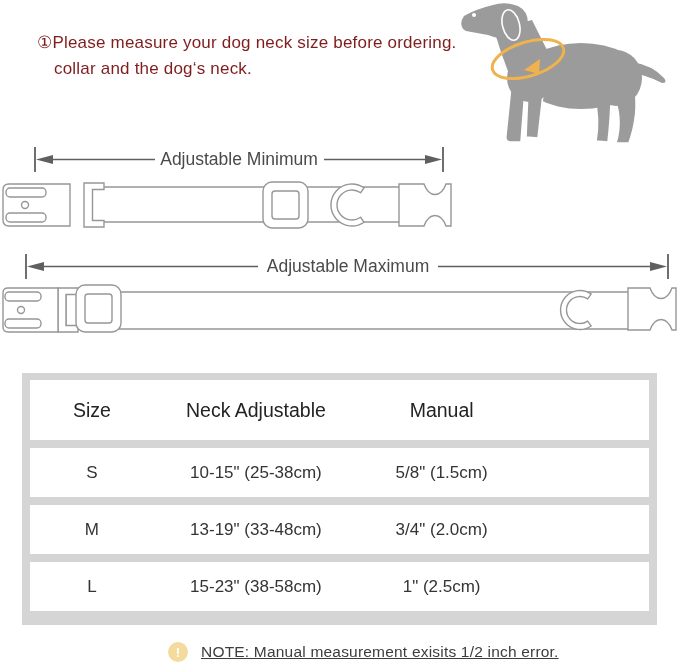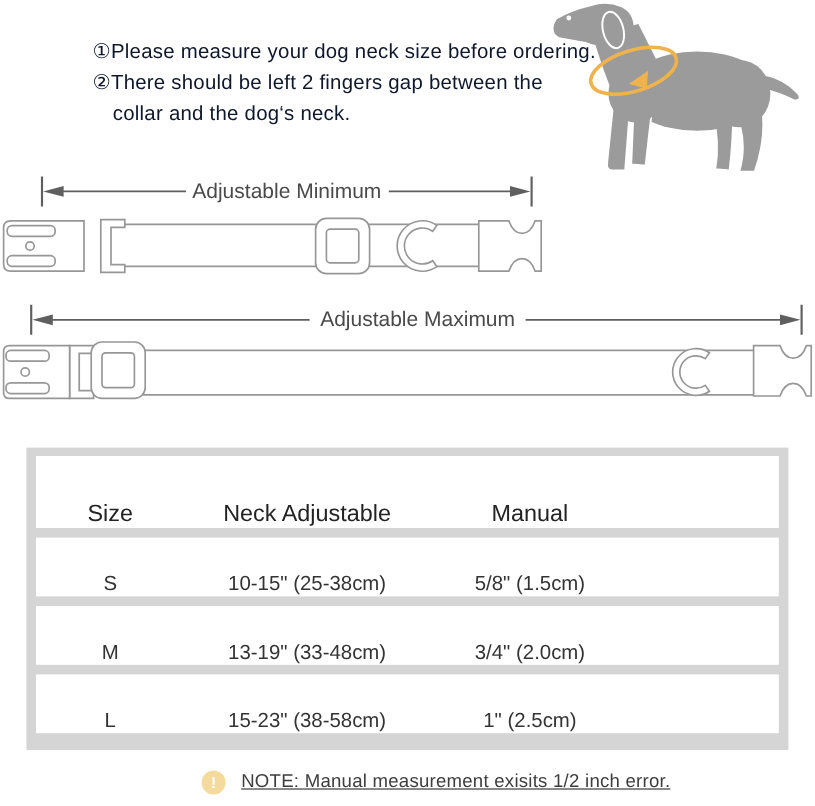--- a/index.html
+++ b/index.html
@@ -1,60 +1,59 @@
 <!DOCTYPE html>
 <html style="--dog-gray: #9b9b9b; --collar-tape-orange: #efb24c; --note-icon-bg: #f4da9c; --table-gray: #d5d5d5; --line-gray: #979797; --text-dark: #3d3d3d;"><head>
 <meta charset="utf-8">
 <style>
   html,body{margin:0;padding:0;background:#fff;}
   .canvas{
     position:relative;width:679px;height:672px;background:#fff;overflow:hidden;
     font-family:"Liberation Sans",sans-serif;color:#3d3d3d;
   }
   
-  .instructions{position:absolute;left:37px;top:30px;font-size:17px;line-height:26px;color:#0f172a;letter-spacing:.2px;margin-left:40px;}
+  .instructions{position:absolute;left:37px;top:30px;font-size:17px;line-height:26px;color:#7f1d1d;letter-spacing:.2px;}
   .instr-indent{padding-left:17px;}
   
   .dogfill{fill:var(--dog-gray,#9b9b9b);}
   .dogsep{fill:var(--dog-gray,#9b9b9b);stroke:#ffffff;stroke-width:1.6;}
   .tape{fill:none;stroke:var(--collar-tape-orange,#efb24c);stroke-width:3;}
   .tapefill{fill:var(--collar-tape-orange,#efb24c);}
   .la{fill:#ffffff;stroke:var(--line-gray,#979797);stroke-width:1.4;}
   .mline{stroke:#5f5f5f;stroke-width:1.5;}
   .mbar{stroke:#5f5f5f;stroke-width:1.8;}
   .mhead{fill:#5f5f5f;}
   .mtext{fill:#4a4a4a;font-size:17.5px;font-family:"Liberation Sans",sans-serif;}
   .abs{position:absolute;}
   
   .size-table{
     position:absolute;left:22px;top:373px;width:635px;height:252px;
     background:var(--table-gray,#d5d5d5);box-sizing:border-box;padding:7px 8px;
   }
-  .t-row{background:#fff;display:flex;align-items:flex-end;height:49px;margin-top:8px;font-size:17px;color:#343434;}
+  .t-row{background:#fff;display:flex;align-items:center;height:49px;margin-top:8px;font-size:17px;color:#343434;}
   .t-row.t-head{height:60px;margin-top:0;font-size:19.5px;color:#232323;}
   .tc{text-align:center;}
   .tc.c1{width:20%;}
   .tc.c2{width:33%;}
   .tc.c3{width:27%;}
   
   .note{position:absolute;left:168px;top:642px;display:flex;align-items:center;font-size:15.5px;color:#3d3d3d;}
   .note-icon{
     width:20px;height:20px;border-radius:50%;background:var(--note-icon-bg,#f4da9c);
     color:#fff;font-size:13px;font-weight:bold;display:flex;align-items:center;justify-content:center;flex:0 0 auto;
   }
   .note-text{margin-left:13px;letter-spacing:.2px;text-decoration:underline;}
 </style>
 </head>
 <body>
 
 <div class="canvas">
 
   <div class="instructions">
     <div>①Please measure your dog neck size before ordering.</div>
-    <div>②There should be left 2 fingers gap between the</div>
     <div class="instr-indent">collar and the dog‘s neck.</div>
   </div>
 
   <svg class="abs" style="left:458px;top:2px" width="216" height="150" viewBox="0 0 216 150">
     <g>
 
       <path class="dogfill" d="M174,60 Q194,63 206,76 Q210,81 204,81 Q189,73 170,70 Z"></path>
 
       <path class="dogsep" d="M153,88 Q166,114 158,141 L171,141 Q181,112 177,88 Z"></path>
       <path class="dogsep" d="M136,92 Q142,118 138,139 L150,140 Q153,114 153,94 Z"></path>

